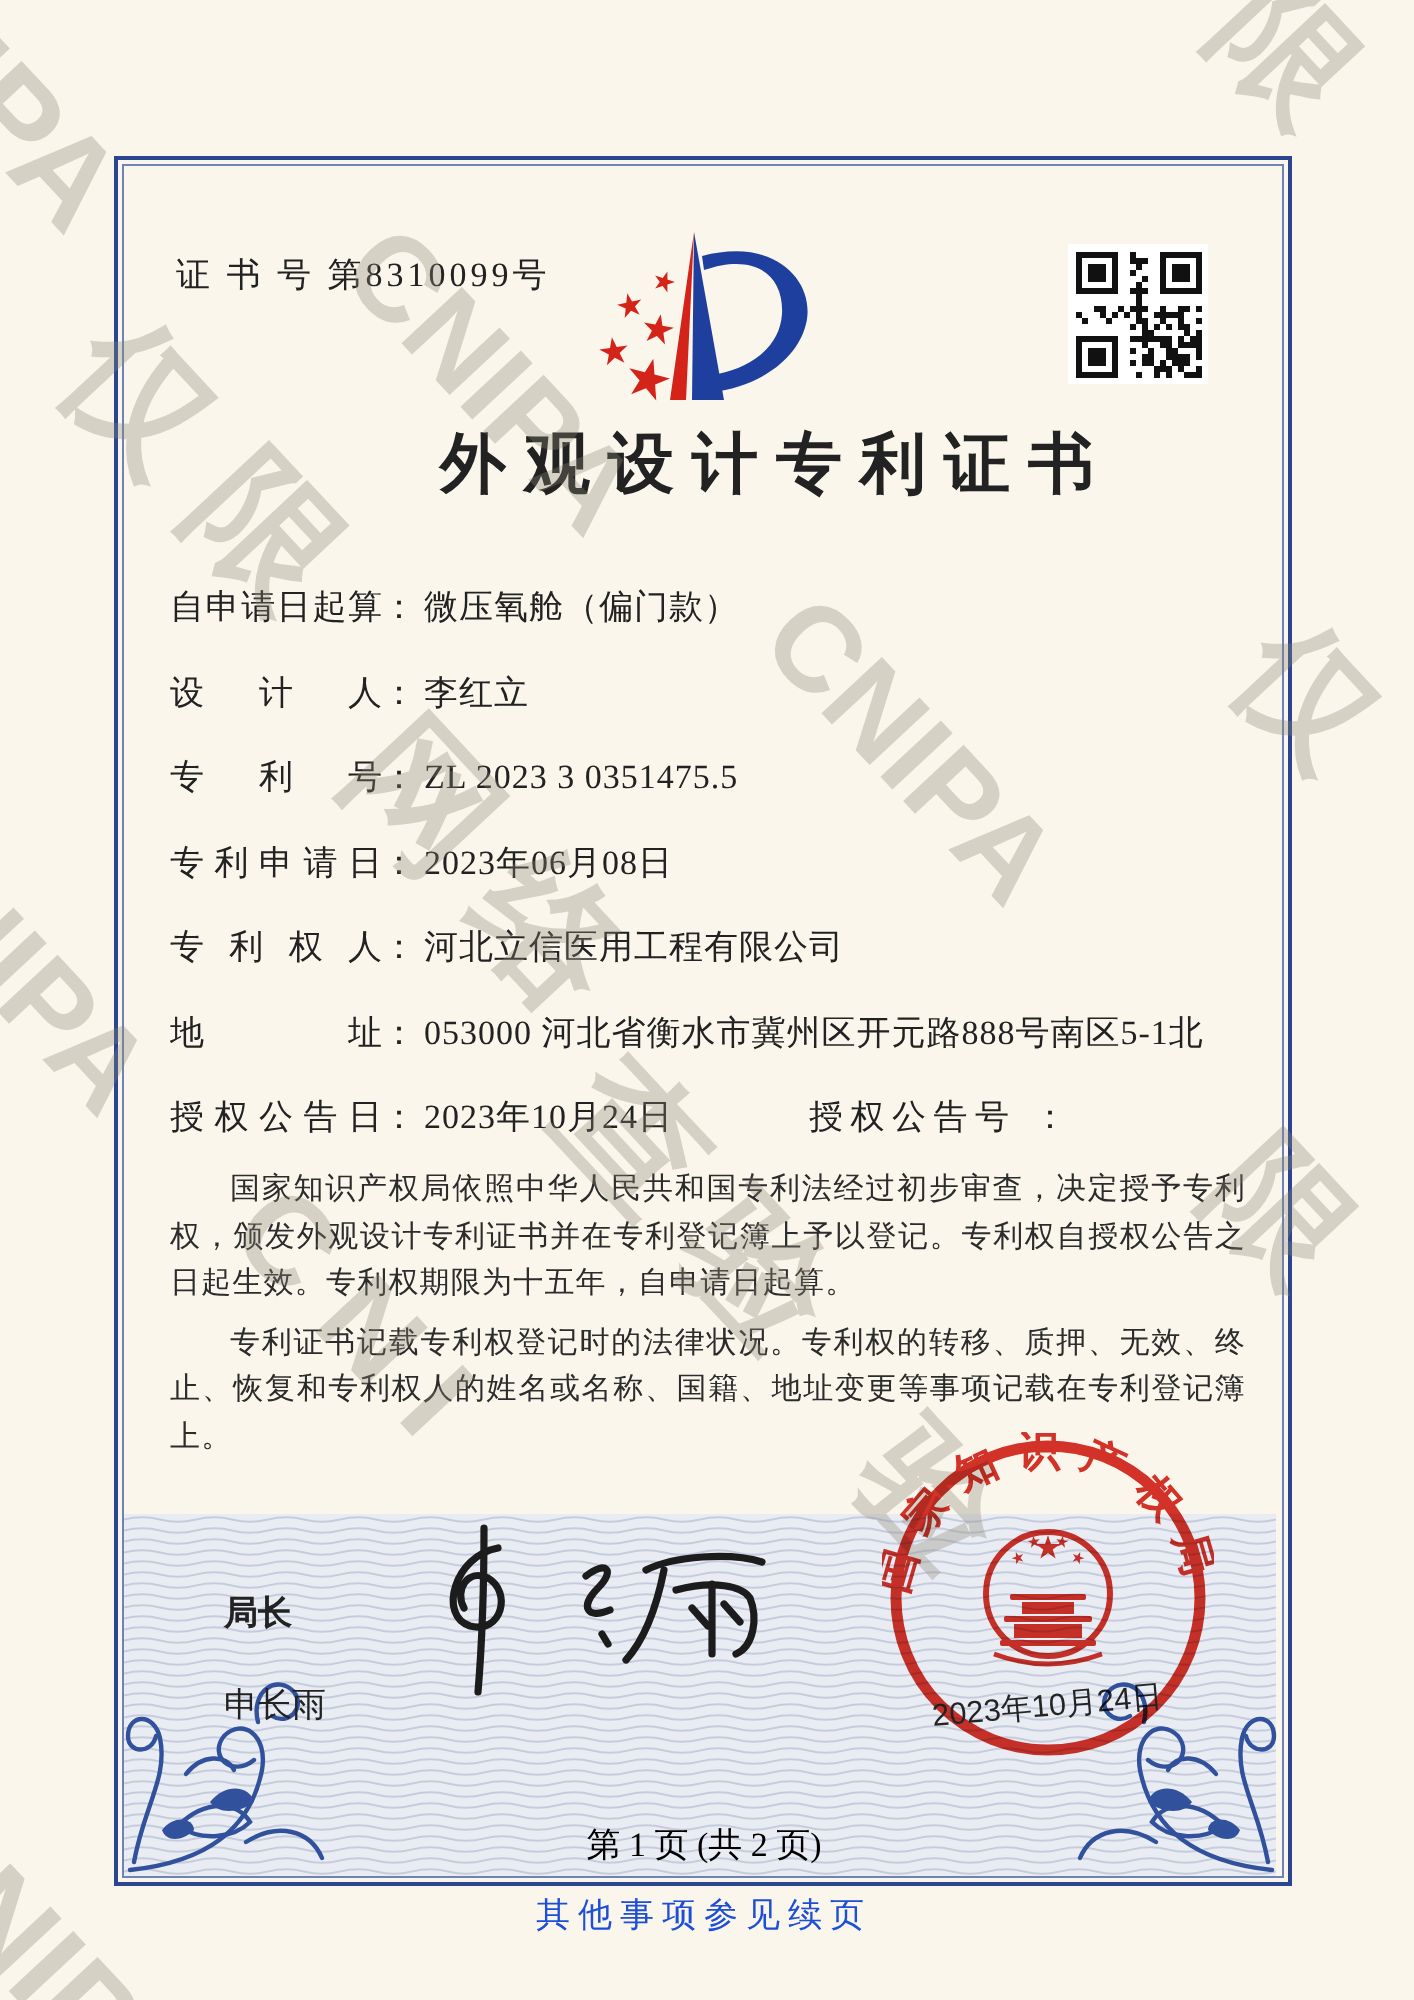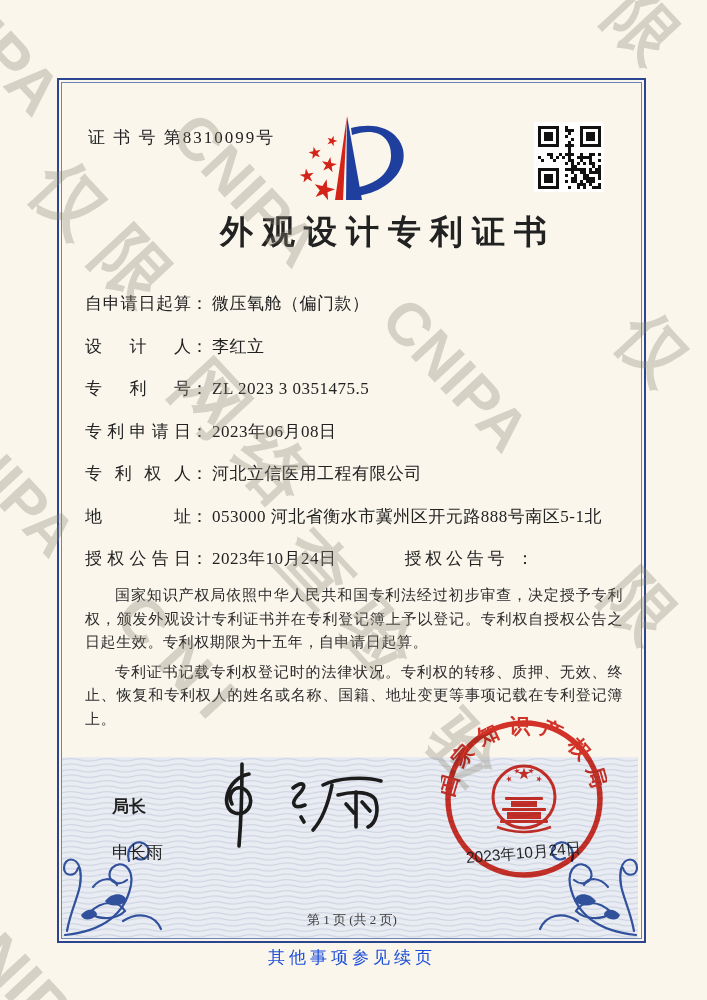--- a/index.html
+++ b/index.html
@@ -58,21 +58,21 @@
   
   .sig-title{position:absolute; left:112px; top:795px; font-size:17px; z-index:4;
     font-family:"Liberation Sans","DejaVu Sans",sans-serif;font-weight:bold;}
   .sig-name{position:absolute; left:112px; top:829px; font-size:17px; z-index:4;
     font-family:Liberation Sans, sans-serif;margin-top:12px;}
   .sig-hand{position:absolute; left:205px; top:760px; z-index:4;}
   
   .seal{position:absolute; left:441px; top:716px; z-index:7; mix-blend-mode:multiply; opacity:0.95;}
   
   .page-num{position:absolute; left:57px; top:911px; width:590px; text-align:center;
-    font-size:13px; z-index:4; color:#404040;}
+    font-size:17px; z-index:4; color:#000000;}
   .foot-note{position:absolute; left:57px; top:946px; width:590px; text-align:center;
     font-size:17px; letter-spacing:4px; z-index:4; color:#1d4ed8;}
 </style>
 </head>
 <body>
 
 <div class="page">
 
   <svg class="band" width="576" height="182" viewBox="0 0 576 182">
     <defs>

